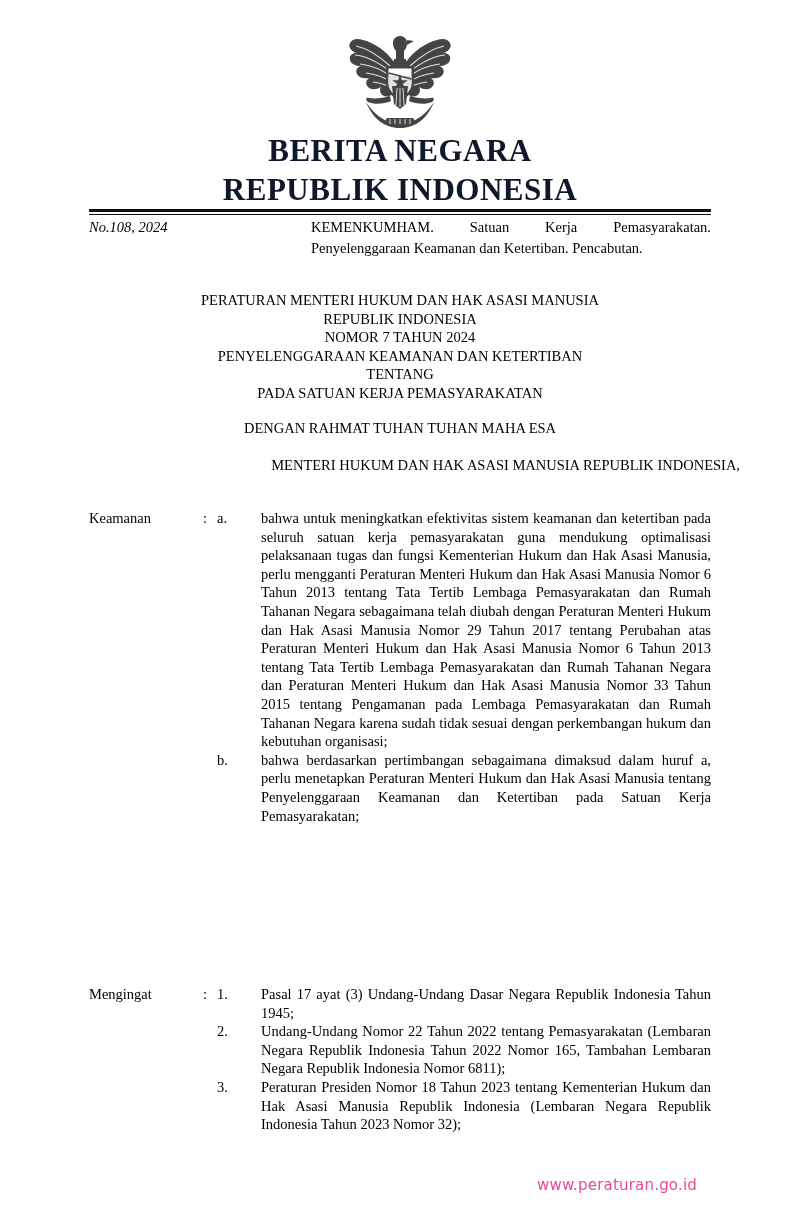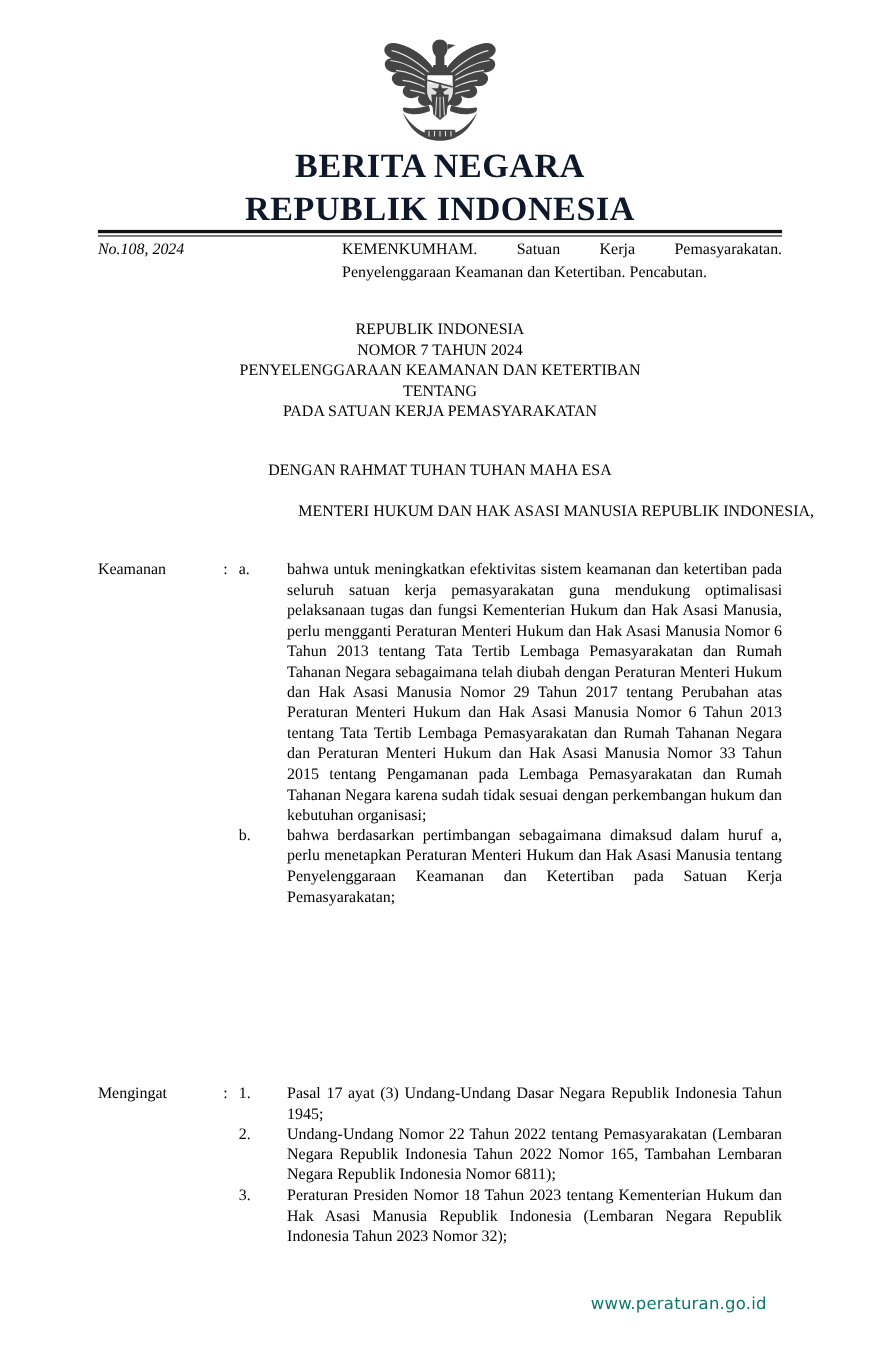--- a/index.html
+++ b/index.html
@@ -171,21 +171,21 @@
     hyphens: none;
   }
 
   
   .watermark {
     position: absolute;
     left: 537px;
     top: 1176px;
     font-family: "DejaVu Sans", "Liberation Sans", sans-serif;
     font-size: 15px;
-    color: #0f766e;
+    color: #ec4899;
     letter-spacing: .2px;
     white-space: nowrap;
   }
 </style>
 </head>
 <body>
 
 <div class="page">
 
   <div class="emblem-wrap">
@@ -262,20 +262,21 @@
     <div class="rule-gap"></div>
     <div class="rule-thin"></div>
   </div>
 
   <div class="gazette-row">
     <div class="gazette-no">No.108, 2024</div>
     <div class="gazette-subject">KEMENKUMHAM. Satuan Kerja Pemasyarakatan. Penyelenggaraan Keamanan dan Ketertiban. Pencabutan.</div>
   </div>
 
   <div class="title-block">
+    <div class="tline">PERATURAN MENTERI HUKUM DAN HAK ASASI MANUSIA</div>
     <div class="tline">REPUBLIK INDONESIA</div>
     <div class="tline">NOMOR 7 TAHUN 2024</div>
     <div class="tline">PENYELENGGARAAN KEAMANAN DAN KETERTIBAN</div>
     <div class="tline">TENTANG</div>
     <div class="tline">PADA SATUAN KERJA PEMASYARAKATAN</div>
   </div>
 
   <div class="blessing">DENGAN RAHMAT TUHAN TUHAN MAHA ESA</div>
 
   <div class="issuer">MENTERI HUKUM DAN HAK ASASI MANUSIA REPUBLIK INDONESIA,</div>

